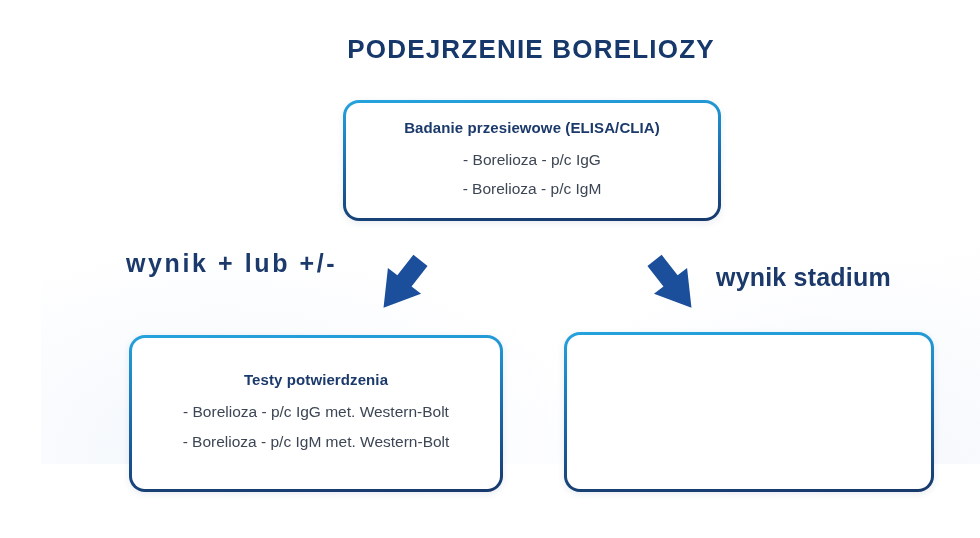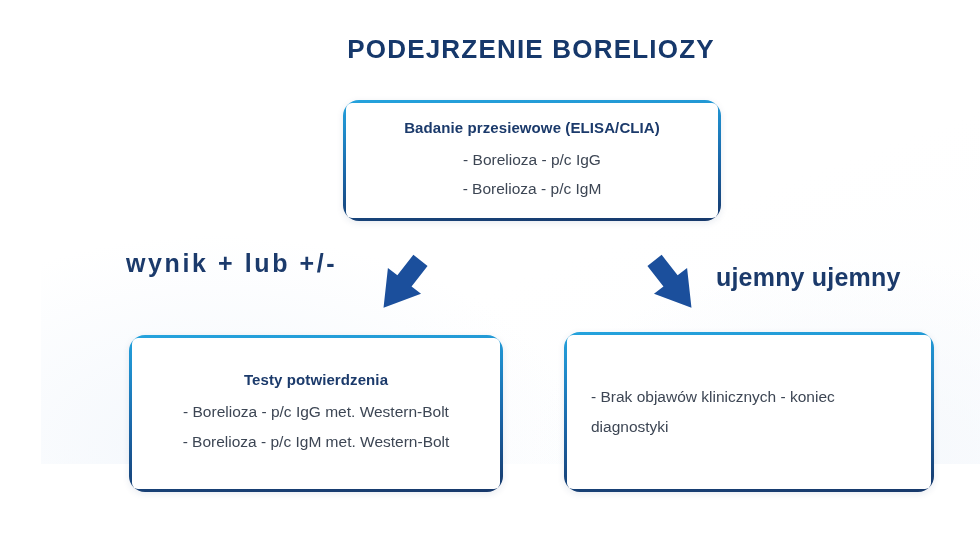--- a/index.html
+++ b/index.html
@@ -49,21 +49,21 @@
     padding: 3px;
     background-image: linear-gradient(#ffffff, #ffffff),
                       linear-gradient(178deg, #25a3dd 0%, #1f8ccb 22%, #1a66a8 55%, #17386a 100%);
     background-origin: border-box;
     background-clip: content-box, border-box;
     box-shadow: 0 2px 7px rgba(27, 58, 107, 0.10);
   }
   .flow-box-inner {
     width: 100%;
     height: 100%;
-    border-radius: 6px;
+    border-radius: 17px;
     background: #ffffff;
     display: flex;
     flex-direction: column;
     justify-content: center;
     box-sizing: border-box;
   }
 
   #box-screening {
     left: 302px;
     top: 100px;
@@ -182,29 +182,28 @@
   </div>
 
   <div class="branch-arrow" id="arrow-negative">
     <svg width="72" height="72" viewBox="0 0 72 72" aria-hidden="true">
       <g transform="rotate(142 36 36)">
         <polygon points="36,6 57,40 45,40 45,66 27,66 27,40 15,40" fill="#1b4f9c"></polygon>
       </g>
     </svg>
   </div>
 
-  <div class="branch-label" id="label-negative">ujemny ujemny</div>
+  <div class="branch-label" id="label-negative">wynik stadium</div>
 
   <div class="flow-box" id="box-confirmation">
     <div class="flow-box-inner">
       <div class="box-heading">Testy potwierdzenia</div>
       <div class="box-line">- Borelioza - p/c IgG met. Western-Bolt</div>
       <div class="box-line">- Borelioza - p/c IgM met. Western-Bolt</div>
     </div>
   </div>
 
   <div class="flow-box" id="box-negative">
     <div class="flow-box-inner">
-      <div class="box-line">- Brak objawów klinicznych - koniec diagnostyki</div>
     </div>
   </div>
 
 </div>
 
 </body></html>

